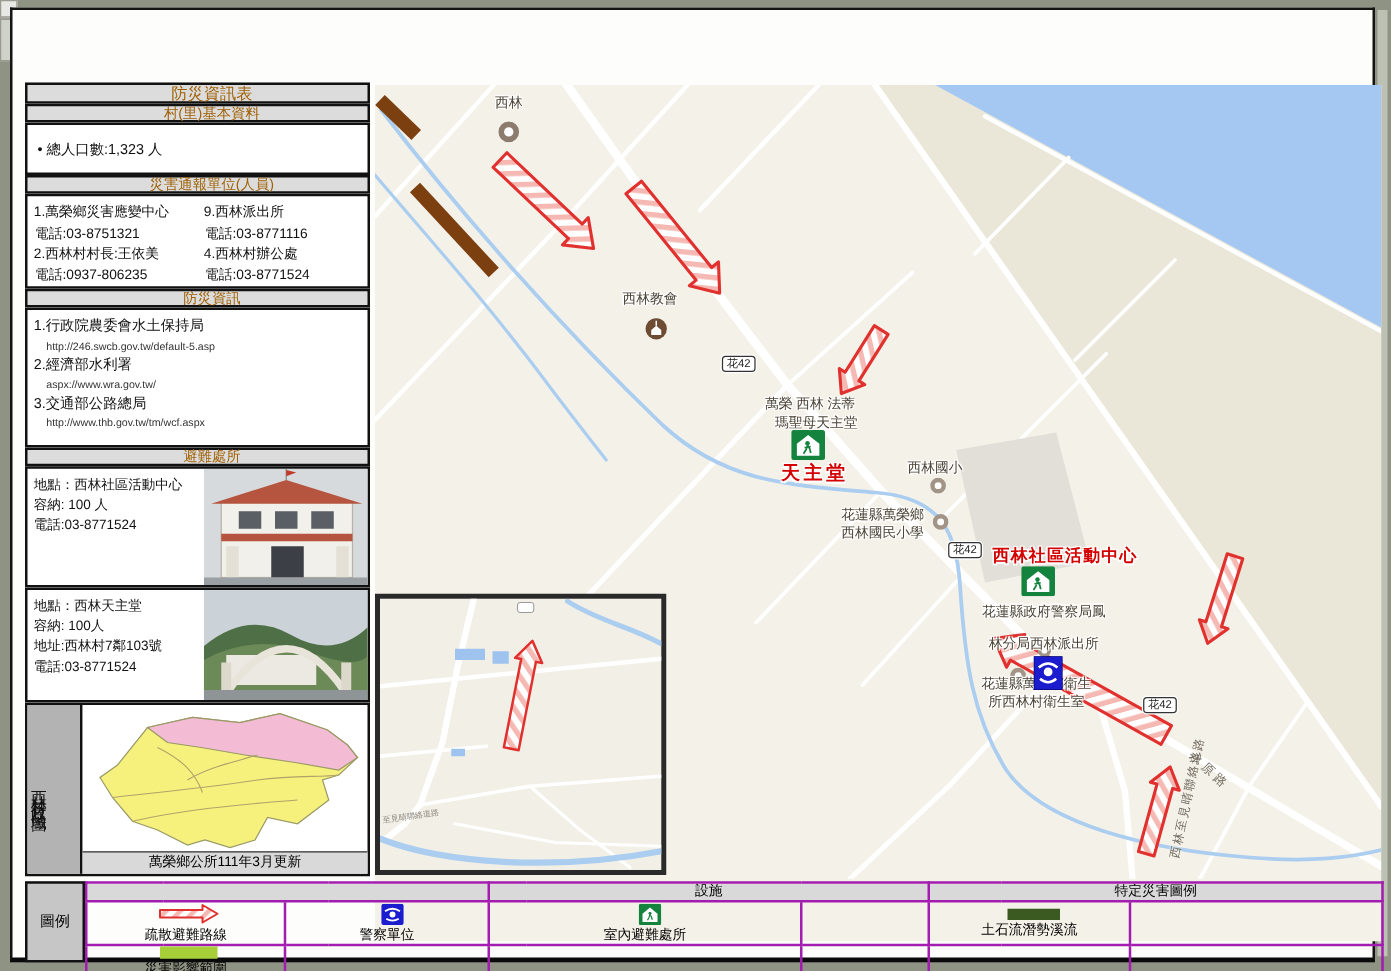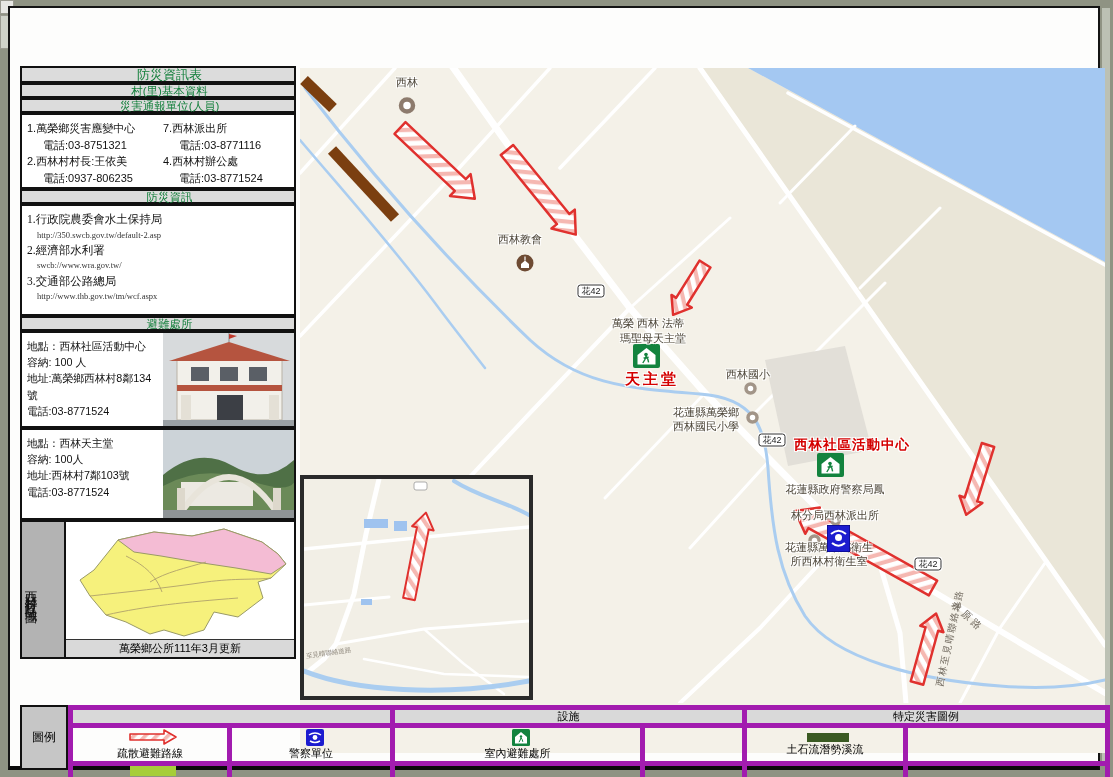--- a/index.html
+++ b/index.html
@@ -6,30 +6,30 @@
   html,body { width:1113px; height:777px; }
   body { background:#8f9383; font-family:"Liberation Sans","DejaVu Sans",sans-serif; position:relative; overflow:hidden; }
   .corner-a { position:absolute; left:0; top:0; width:14px; height:14px; background:#e8e8e4; border:1px solid #9a9a90; }
   .corner-b { position:absolute; left:0; top:15px; width:14px; height:34px; background:#cfd2c8; border:1px solid #9a9a90; }
   .scrolltrack { position:absolute; right:3px; top:8px; width:8px; height:757px; background:#bcc1b4; }
   .sheet { position:absolute; left:8px; top:6px; width:1092px; height:764px; background:#fdfdfc; border:2px solid #141414; border-bottom:4px solid #0a0a0a; }
   .titlebar { position:absolute; left:8px; top:6px; width:1076px; height:48px; background:#394150; border:1px solid #000;
               color:#fff; font-size:28px; letter-spacing:1px; text-align:center; line-height:46px; font-weight:bold; }
   
   .sidebar { position:absolute; left:10px; top:58px; width:276px; }
-  .sec-h { background:#dcdcdc; border:2px solid #111; text-align:center; font-size:11.5px; color:#15803d;padding-left:23px; }
+  .sec-h { background:#dcdcdc; border:2px solid #111; text-align:center; font-size:11.5px; color:#a16207;padding-left:23px; }
   .sec-h.big { font-size:13px; height:17px; line-height:14px; }
   .sec-h.sm { height:15px; line-height:12px; }
   .box { background:#fff; border:2px solid #111; font-size:11px; color:#111; }
   .pop { height:42px; padding:12px 0 0 8px; font-size:11.5px; }
   .contacts { height:76px; display:flex; padding-top:5px; }
   .ccol { width:50%; line-height:1.5; }
   .cname { padding-left:5px; white-space:nowrap; }
-  .cphone { padding-left:21px; white-space:nowrap; }
-  .links { height:112px; padding:6px 0 0 5px;font-family:Liberation Serif, serif; }
+  .cphone { padding-left:6px; white-space:nowrap; }
+  .links { height:112px; padding:6px 0 0 5px; }
   .lname { font-size:11.5px; line-height:1.35; }
   .lurl { font-size:8.5px; color:#333; padding-left:10px; line-height:1.8; }
   .shelter { display:flex; }
   .sh1 { height:97px; } .sh2 { height:92px; }
   .sinfo { width:141px; padding:5px 2px 0 5px; font-size:10.8px; line-height:1.5; }
   .sphoto { flex:1; overflow:hidden; }
   .adminrow { height:139px; display:flex; border:2px solid #111; background:#fff; }
   .vlabel { width:44px; background:#b3b3b3; border-right:2px solid #111; color:#111; font-size:12.5px;
             writing-mode:vertical-lr; text-orientation:upright; letter-spacing:3px; text-align:center; padding-top:6px; }
   .adminmap { flex:1; display:flex; flex-direction:column; }
@@ -49,21 +49,21 @@
   .vert-road { position:absolute; left:640px; top:612px; transform-origin:0 50%; transform:rotate(-78deg);
                font-size:9.5px; letter-spacing:1.5px; color:#6e675c; white-space:nowrap;
                text-shadow:0 0 2px #f4f1e8,0 0 2px #f4f1e8; }
   .diag-road { position:absolute; left:658px; top:530px; transform-origin:0 0; transform:rotate(43deg);
                font-size:10px; letter-spacing:3px; color:#6e675c; white-space:nowrap; }
   
   .legendrow { position:absolute; left:10px; top:697px; display:flex; }
   .legend-title { width:48px; height:65px; background:#c6c6c6; border:2px solid #111; text-align:center;
                   font-size:12px; line-height:60px; }
   table.lg { border-collapse:collapse; table-layout:fixed; width:1037px; }
-  table.lg td { border:5px solid #a21caf; font-size:11px; padding:0; overflow:hidden; }
+  table.lg td { border:2px solid #a21caf; font-size:11px; padding:0; overflow:hidden; }
   table.lg td.hdr { background:#d9d9d9; height:14px; text-align:center; font-size:11px; line-height:13px; }
   table.lg tr.r1 td { height:21px; }
   table.lg tr.r2 td { height:16px; }
   table.lg tr.r3 td { height:12px; }
   .combo { display:flex; align-items:center;flex-direction:column; }
   .combo .lab { flex:1; text-align:center; white-space:nowrap; }
   .swatch { display:inline-block; }
 </style>
 </head>
 <body>
@@ -71,51 +71,53 @@
 <div class="corner-a"></div>
 <div class="corner-b"></div>
 <div class="scrolltrack"></div>
 
 <div class="sheet">
 
 
   <div class="sidebar">
     <div class="sec-h big">防災資訊表</div>
     <div class="sec-h sm">村(里)基本資料</div>
+    <div class="box pop">
+      <span>• 總人口數:1,323  人</span>
+    </div>
     <div class="sec-h sm">災害通報單位(人員)</div>
     <div class="box contacts">
       <div class="ccol">
         <div class="cname">1.萬榮鄉災害應變中心</div>
         <div class="cphone">電話:03-8751321</div>
         <div class="cname">2.西林村村長:王依美</div>
         <div class="cphone">電話:0937-806235</div>
       </div>
       <div class="ccol">
-        <div class="cname">7.西林派出所</div>
+        <div class="cname">9.西林派出所</div>
         <div class="cphone">電話:03-8771116</div>
         <div class="cname">4.西林村辦公處</div>
         <div class="cphone">電話:03-8771524</div>
       </div>
     </div>
     <div class="sec-h sm">防災資訊</div>
     <div class="box links">
       <div class="lname">1.行政院農委會水土保持局</div>
-      <div class="lurl">http://350.swcb.gov.tw/default-2.asp</div>
+      <div class="lurl">http://246.swcb.gov.tw/default-5.asp</div>
       <div class="lname">2.經濟部水利署</div>
-      <div class="lurl">swcb://www.wra.gov.tw/</div>
+      <div class="lurl">aspx://www.wra.gov.tw/</div>
       <div class="lname">3.交通部公路總局</div>
       <div class="lurl">http://www.thb.gov.tw/tm/wcf.aspx</div>
     </div>
     <div class="sec-h sm">避難處所</div>
 
     <div class="box shelter sh1">
       <div class="sinfo">
         <div>地點：西林社區活動中心</div>
         <div>容納: 100  人</div>
-        <div>地址:萬榮鄉西林村8鄰134號</div>
         <div>電話:03-8771524</div>
       </div>
       <div class="sphoto">
         <svg width="133" height="93">
           <rect width="133" height="93" fill="#d7dadc"></rect>
           <rect x="14" y="26" width="105" height="61" fill="#f2f0ea" stroke="#b9b2a6"></rect>
           <path d="M6,28 L66,9 L127,28 Z" fill="#b5543f"></path>
           <rect x="28" y="34" width="18" height="14" fill="#5a5f66"></rect>
           <rect x="57" y="34" width="18" height="14" fill="#5a5f66"></rect>
           <rect x="86" y="34" width="18" height="14" fill="#5a5f66"></rect>

